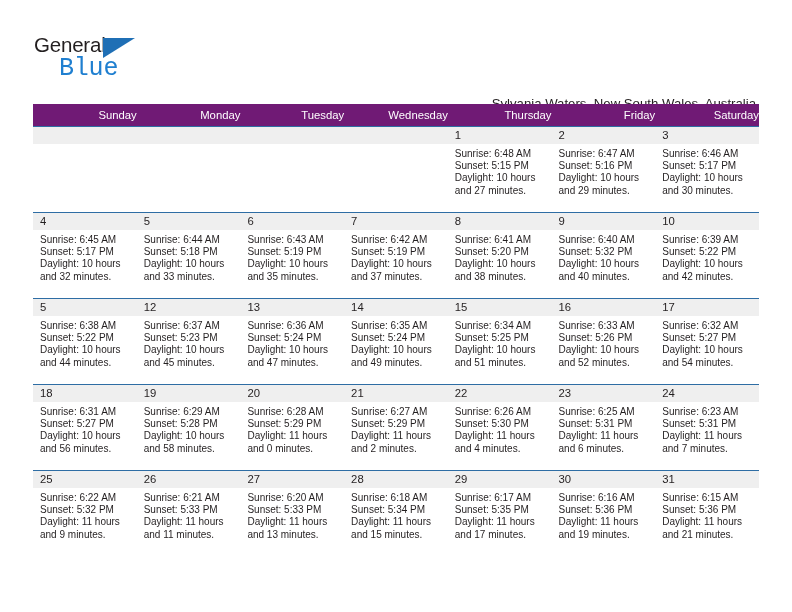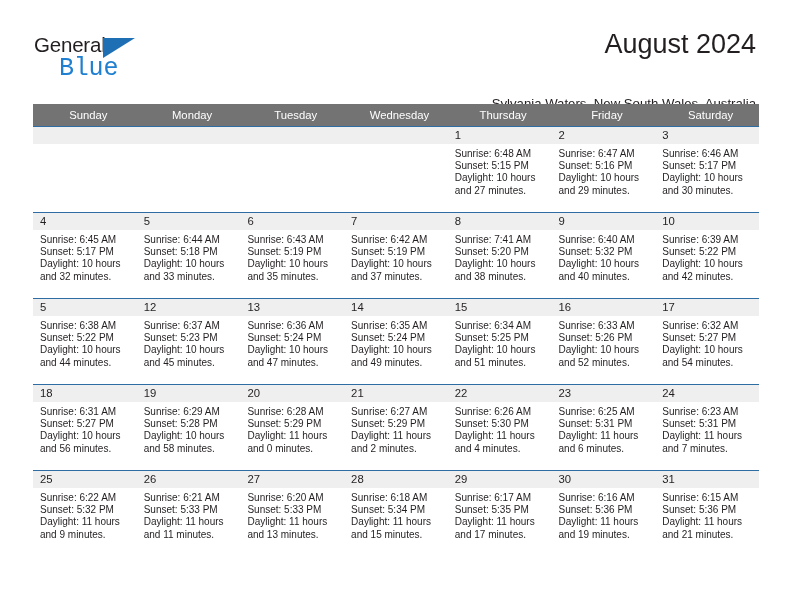--- a/index.html
+++ b/index.html
@@ -88,25 +88,25 @@
   
   .calendar {
     position: absolute;
     left: 33px;
     top: 104px;
     width: 726px;
     border-collapse: collapse;
     table-layout: fixed;
   }
   .calendar th {
-    background: #737373;
+    background: #701a75;
     color: #ffffff;
     font-size: 11.3px;
     font-weight: normal;
-    text-align: center;
+    text-align: right;
     padding: 5px 0 5px 7px;
     height: 12px;
     border: none;
   }
   .calendar td {
     width: 103.71px;
     height: 85px;
     vertical-align: top;
     padding: 0;
     border: none;
@@ -155,21 +155,20 @@
 <body>
 
 <div class="page">
 
   <div class="header">
     <div class="logo">
       <span class="logo-general">General</span>
       <span class="logo-triangle"></span>
       <span class="logo-blue">Blue</span>
     </div>
-    <div class="title">August 2024</div>
     <div class="subtitle">Sylvania Waters, New South Wales, Australia</div>
   </div>
 
   <table class="calendar">
     <thead>
       <tr id="weekday-row">
           <th>Sunday</th>
           <th>Monday</th>
           <th>Tuesday</th>
           <th>Wednesday</th>
@@ -300,21 +299,21 @@
                 <div>Sunset: 5:19 PM</div>
                 <div>Daylight: 10 hours</div>
                 <div>and 37 minutes.</div>
               </div>
             </div>
           </td>
           <td>
             <div class="cell-inner">
               <div class="daynum-band shaded">8</div>
               <div class="cell-lines">
-                <div>Sunrise: 7:41 AM</div>
+                <div>Sunrise: 6:41 AM</div>
                 <div>Sunset: 5:20 PM</div>
                 <div>Daylight: 10 hours</div>
                 <div>and 38 minutes.</div>
               </div>
             </div>
           </td>
           <td>
             <div class="cell-inner">
               <div class="daynum-band shaded">9</div>
               <div class="cell-lines">

